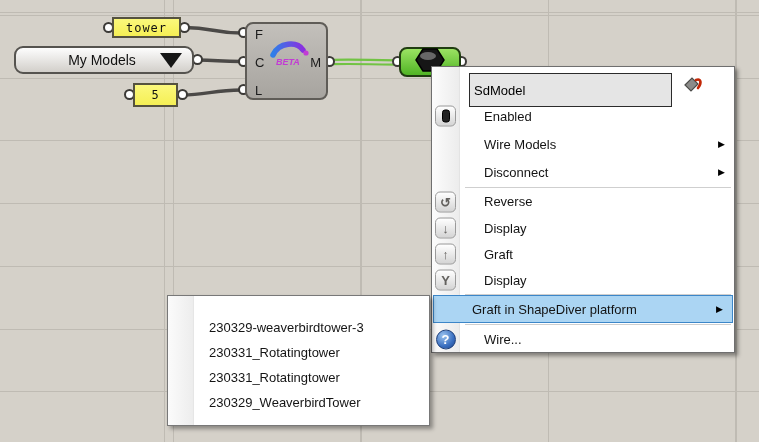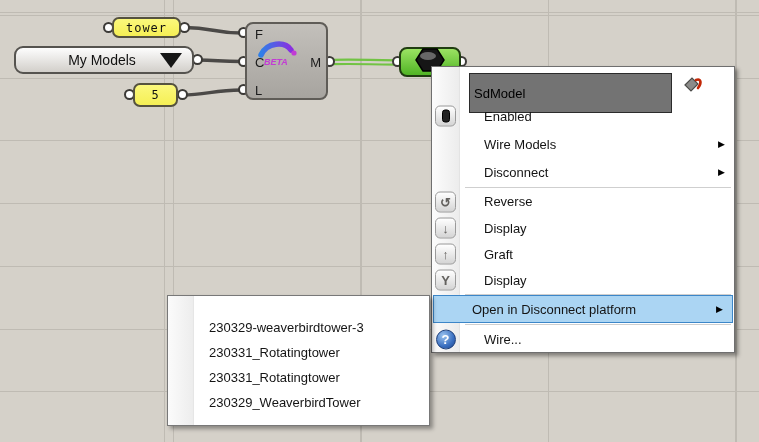--- a/index.html
+++ b/index.html
@@ -14,21 +14,21 @@
     background-position:173px 0,0 15px;
   }
   svg.wires{position:absolute;left:0;top:0;z-index:1;}
   .port{
     position:absolute;width:11px;height:11px;border-radius:50%;
     background:#fff;border:2px solid #3c3a37;z-index:1;
   }
   
   .gh-panel{
     position:absolute;z-index:2;background:linear-gradient(#fbf87c,#f5ef55);
-    border:2px solid #55523f;border-radius:7px;color:#111;
+    border:2px solid #55523f;border-radius:0;color:#111;
     display:flex;align-items:center;justify-content:center;
     font-family:"DejaVu Sans Mono",monospace;font-size:12px;letter-spacing:1px;
   }
   .panel-tower{left:112px;top:17px;width:69px;height:21px;}
   .panel-five{left:133px;top:83px;width:45px;height:24px;}
   
   .value-list{
     position:absolute;left:14px;top:46px;width:180px;height:28px;z-index:2;
     background:linear-gradient(#fdfdfd,#d2cfca);border:2px solid #55534f;border-radius:9px;
     display:flex;align-items:center;color:#111;font-size:14px;
@@ -43,21 +43,21 @@
   .gh-comp{
     position:absolute;left:245px;top:22px;width:83px;height:78px;z-index:2;
     background:linear-gradient(#c3c0bb,#a7a49f);
     border:2px solid #5f5c57;border-radius:8px;color:#1c1c1c;
   }
   .gh-comp .pin{position:absolute;font-size:13px;}
   .pin-f{left:8px;top:3px;}
   .pin-c{left:8px;top:31px;}
   .pin-l{left:8px;top:59px;}
   .pin-m{right:5px;top:31px;}
-  .beta-badge{position:absolute;left:10px;top:14px;}
+  .beta-badge{position:absolute;left:22px;top:14px;}
   
   .green-node{
     position:absolute;left:399px;top:47px;width:62px;height:30px;z-index:2;
     background:linear-gradient(#9be263,#50b424);
     border:2px solid #203d10;border-radius:8px;
     display:flex;align-items:center;justify-content:center;
   }
   
   .context-menu{
     position:absolute;left:431px;top:66px;width:304px;height:287px;z-index:20;
@@ -65,22 +65,22 @@
     box-shadow:3px 3px 4px rgba(0,0,0,.40);
   }
   .menu-gutter{
     position:absolute;left:0;top:0;bottom:0;width:28px;
     background:linear-gradient(to right,#fcfcfc,#ececec);
     border-right:1px solid #e3e3e3;
   }
   .menu-rows{position:absolute;left:0;top:0;right:0;display:flex;flex-direction:column;padding-top:5px;}
   .name-row{height:30px;position:relative;}
   .name-input{
-    position:absolute;left:37px;top:1px;width:203px;height:40px;
-    border:1px solid #2b2b2b;background:#737373;color:#000;
+    position:absolute;left:37px;top:1px;width:203px;height:34px;
+    border:1px solid #2b2b2b;background:#e5e5e5;color:#000;
     font-family:"Liberation Sans",sans-serif;font-size:13px;padding:0 4px;outline:none;
   }
   .bucket-wrap{position:absolute;left:250px;top:2px;width:22px;height:22px;}
   .menu-item{
     position:relative;display:flex;align-items:center;
     padding-left:52px;font-size:13px;color:#141414;height:28px;
   }
   .mi-26{height:26px;}
   .mi-27{height:27px;}
   .menu-item.highlight{
@@ -246,21 +246,21 @@
       <div class="menu-item mi-26">
         <span class="gutter-icon">
           <span class="rounded-icon">Y</span>
         </span>
         <span>Display</span>
       </div>
 
       <div class="menu-sep"></div>
 
       <div class="menu-item highlight">
-        <span>Open in Disconnect platform</span>
+        <span>Graft in ShapeDiver platform</span>
         <span class="sub-arrow">▶</span>
       </div>
 
       <div class="menu-sep"></div>
 
       <div class="menu-item">
         <span class="gutter-icon">
           <span class="help-circle">?</span>
         </span>
         <span>Wire...</span>

